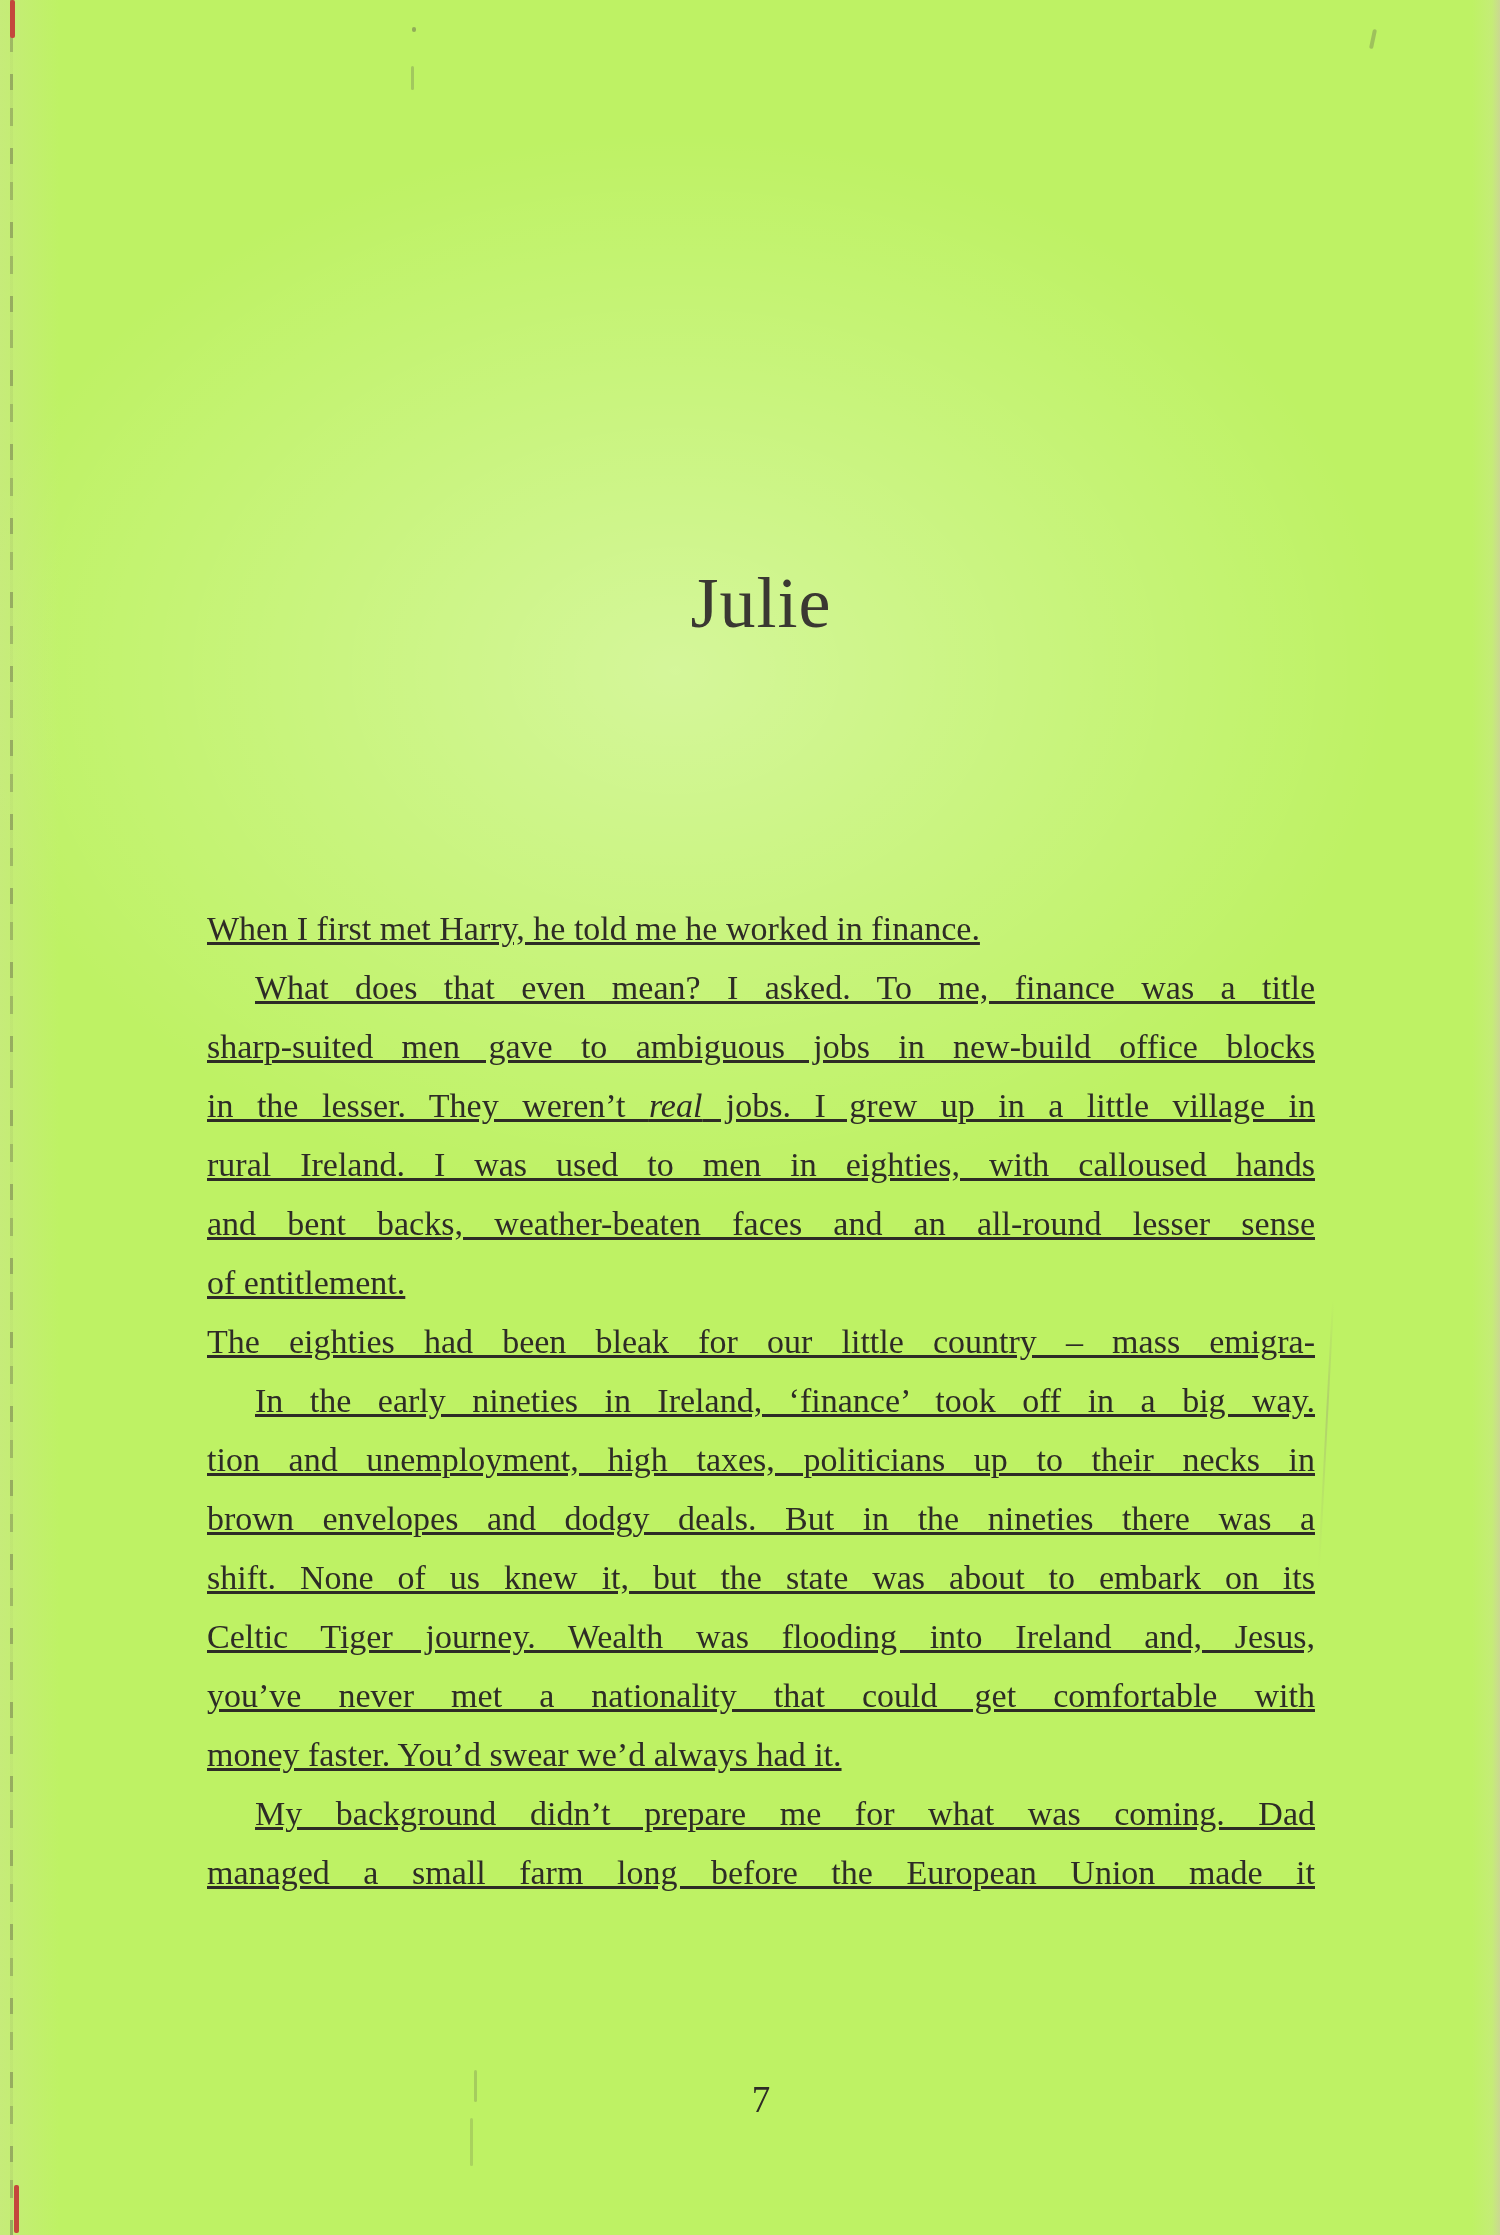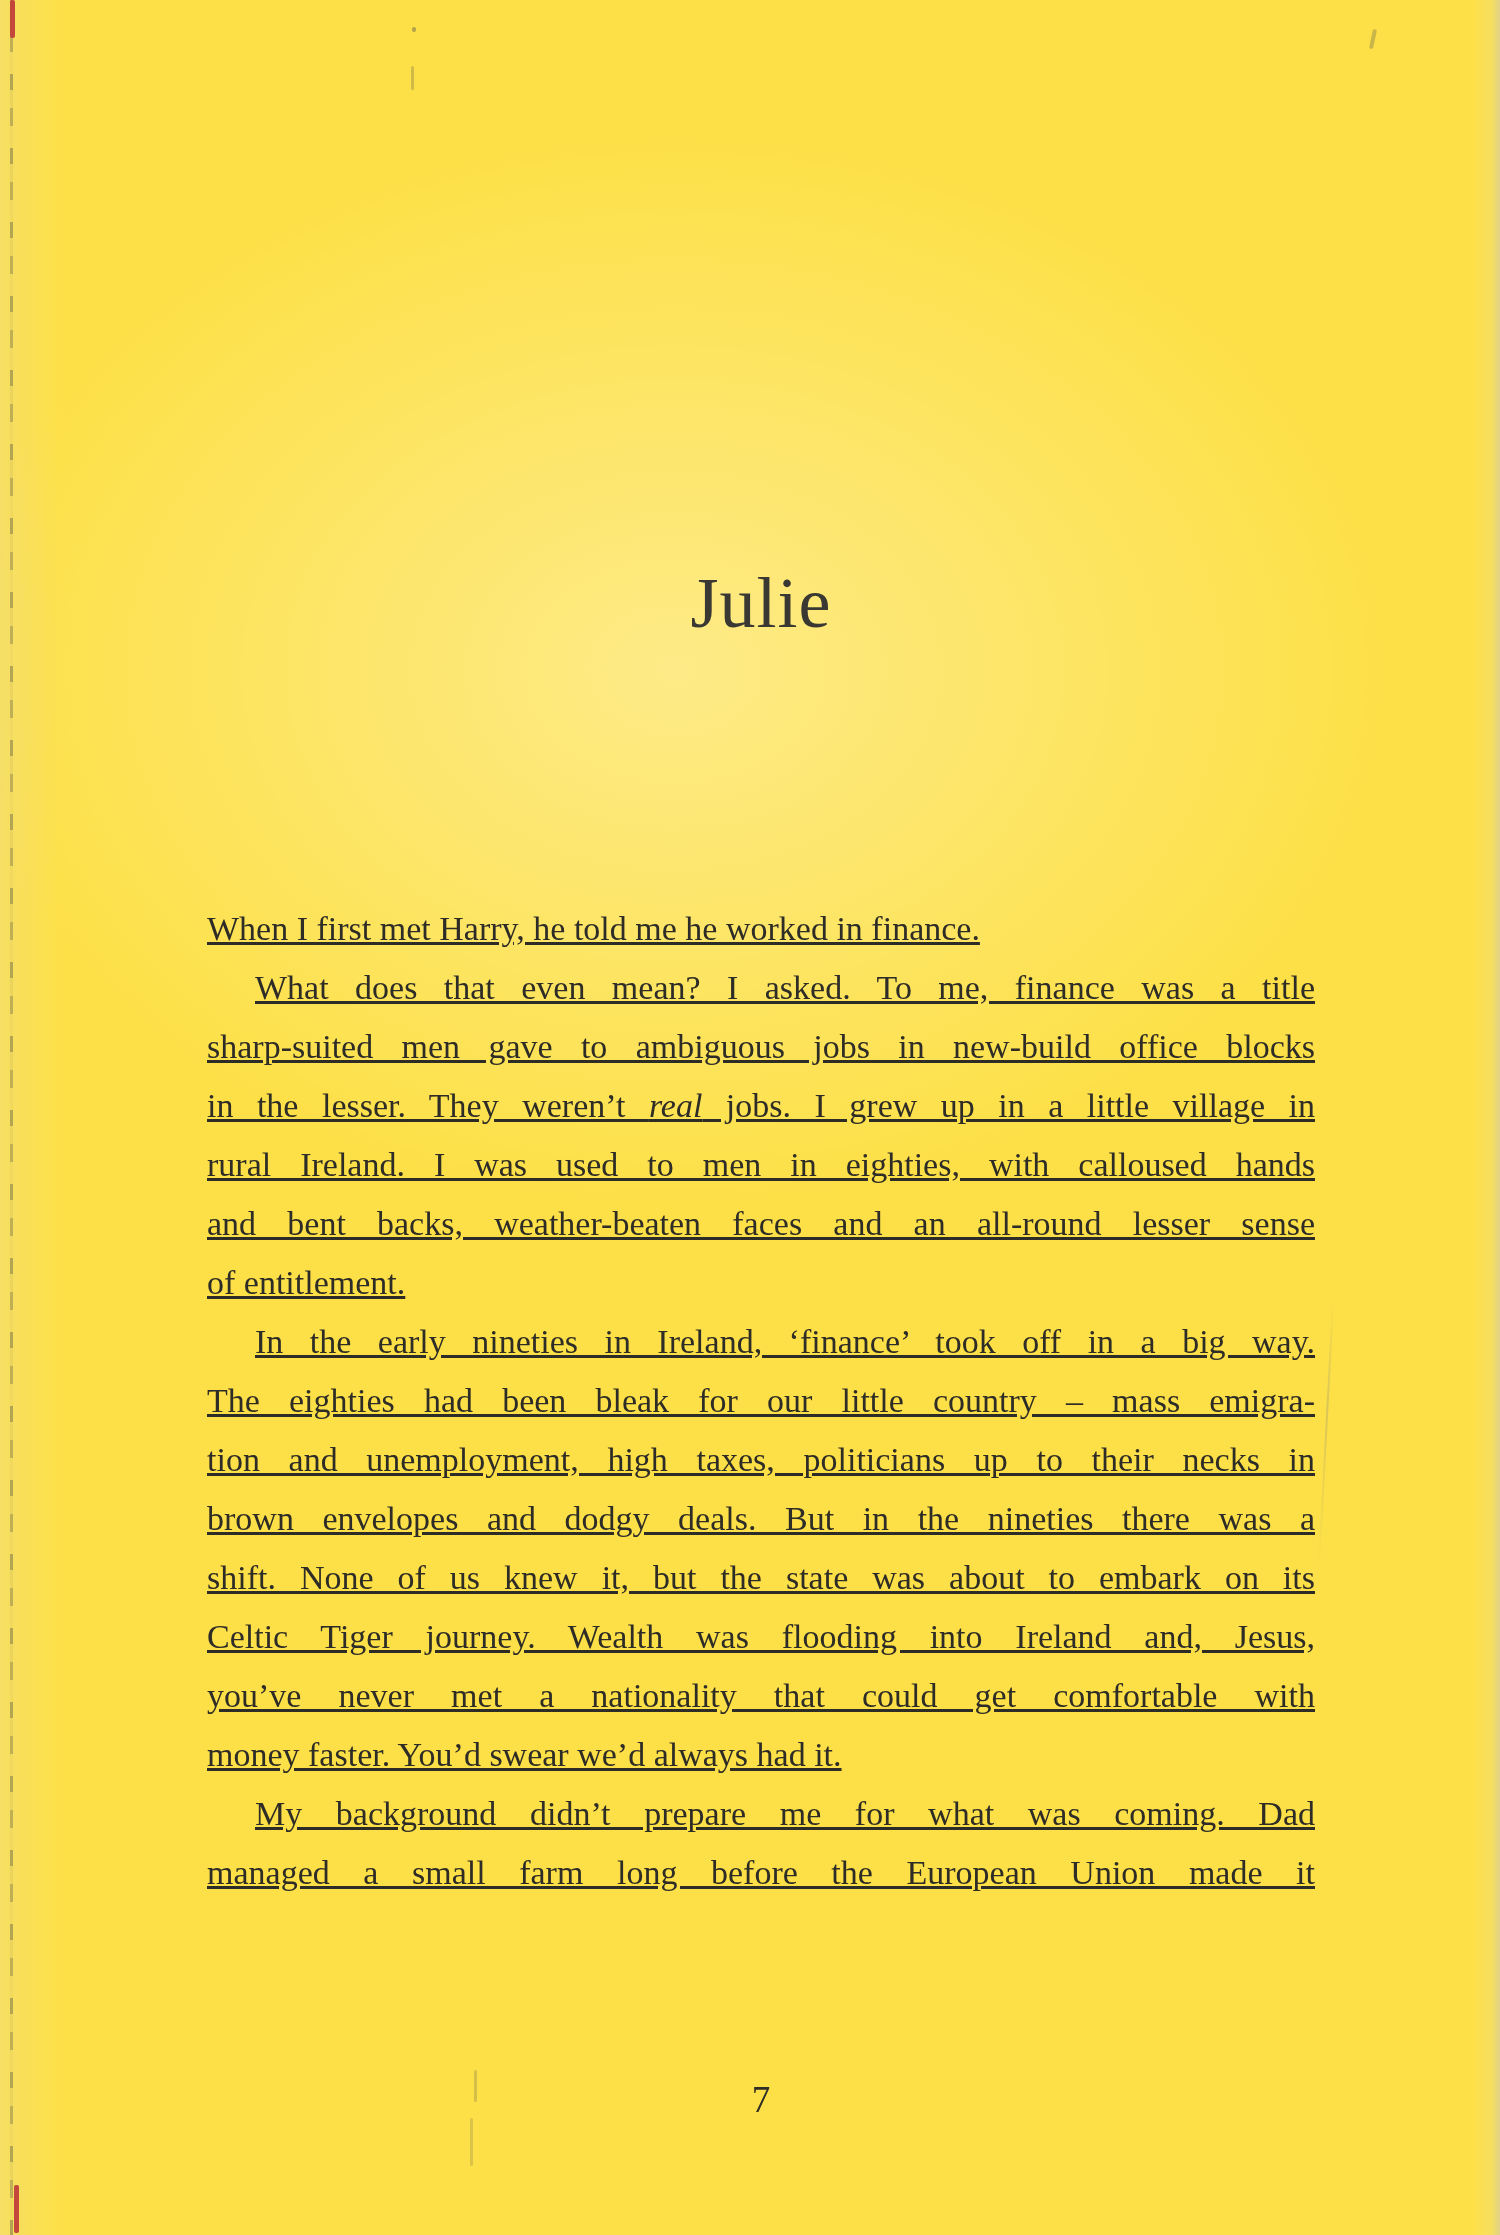--- a/index.html
+++ b/index.html
@@ -125,21 +125,21 @@
     right: 0;
     top: 0;
     width: 8px;
     height: 100%;
     background: linear-gradient(270deg, rgba(205,198,165,0.5), rgba(205,198,165,0));
   }
 </style>
 </head>
 <body>
 
-<div class="page" style="background: #fde047;">
+<div class="page" style="background: #bef264;">
 
   <div class="gutter-line"></div>
 
   <div class="red-mark-top" style="background: rgb(196, 71, 60);"></div>
   <div class="red-mark-bottom" style="background: rgb(196, 71, 60);"></div>
 
   <div class="artifact dot-top"></div>
   <div class="artifact dash-top"></div>
   <div class="artifact tick-top-right"></div>
   <div class="artifact dash-bottom-1"></div>
@@ -150,22 +150,22 @@
   <h1 class="chapter-title" style="margin:0; font-weight: normal;">Julie</h1>
 
   <div class="body-text">
       <div class="line"><span>When I first met Harry, he told me he worked in finance.</span></div>
       <div class="line indent just"><span>What does that even mean? I asked. To me, finance was a title</span></div>
       <div class="line just"><span>sharp-suited men gave to ambiguous jobs in new-build office blocks</span></div>
       <div class="line just"><span>in the lesser. They weren’t </span><em>real</em><span> jobs. I grew up in a little village in</span></div>
       <div class="line just"><span>rural Ireland. I was used to men in eighties, with calloused hands</span></div>
       <div class="line just"><span>and bent backs, weather-beaten faces and an all-round lesser sense</span></div>
       <div class="line"><span>of entitlement.</span></div>
+      <div class="line just"><span>The eighties had been bleak for our little country – mass emigra-</span></div>
       <div class="line indent just"><span>In the early nineties in Ireland, ‘finance’ took off in a big way.</span></div>
-      <div class="line just"><span>The eighties had been bleak for our little country – mass emigra-</span></div>
       <div class="line just"><span>tion and unemployment, high taxes, politicians up to their necks in</span></div>
       <div class="line just"><span>brown envelopes and dodgy deals. But in the nineties there was a</span></div>
       <div class="line just"><span>shift. None of us knew it, but the state was about to embark on its</span></div>
       <div class="line just"><span>Celtic Tiger journey. Wealth was flooding into Ireland and, Jesus,</span></div>
       <div class="line just"><span>you’ve never met a nationality that could get comfortable with</span></div>
       <div class="line"><span>money faster. You’d swear we’d always had it.</span></div>
       <div class="line indent just"><span>My background didn’t prepare me for what was coming. Dad</span></div>
       <div class="line just"><span>managed a small farm long before the European Union made it</span></div>
     </div>
 

